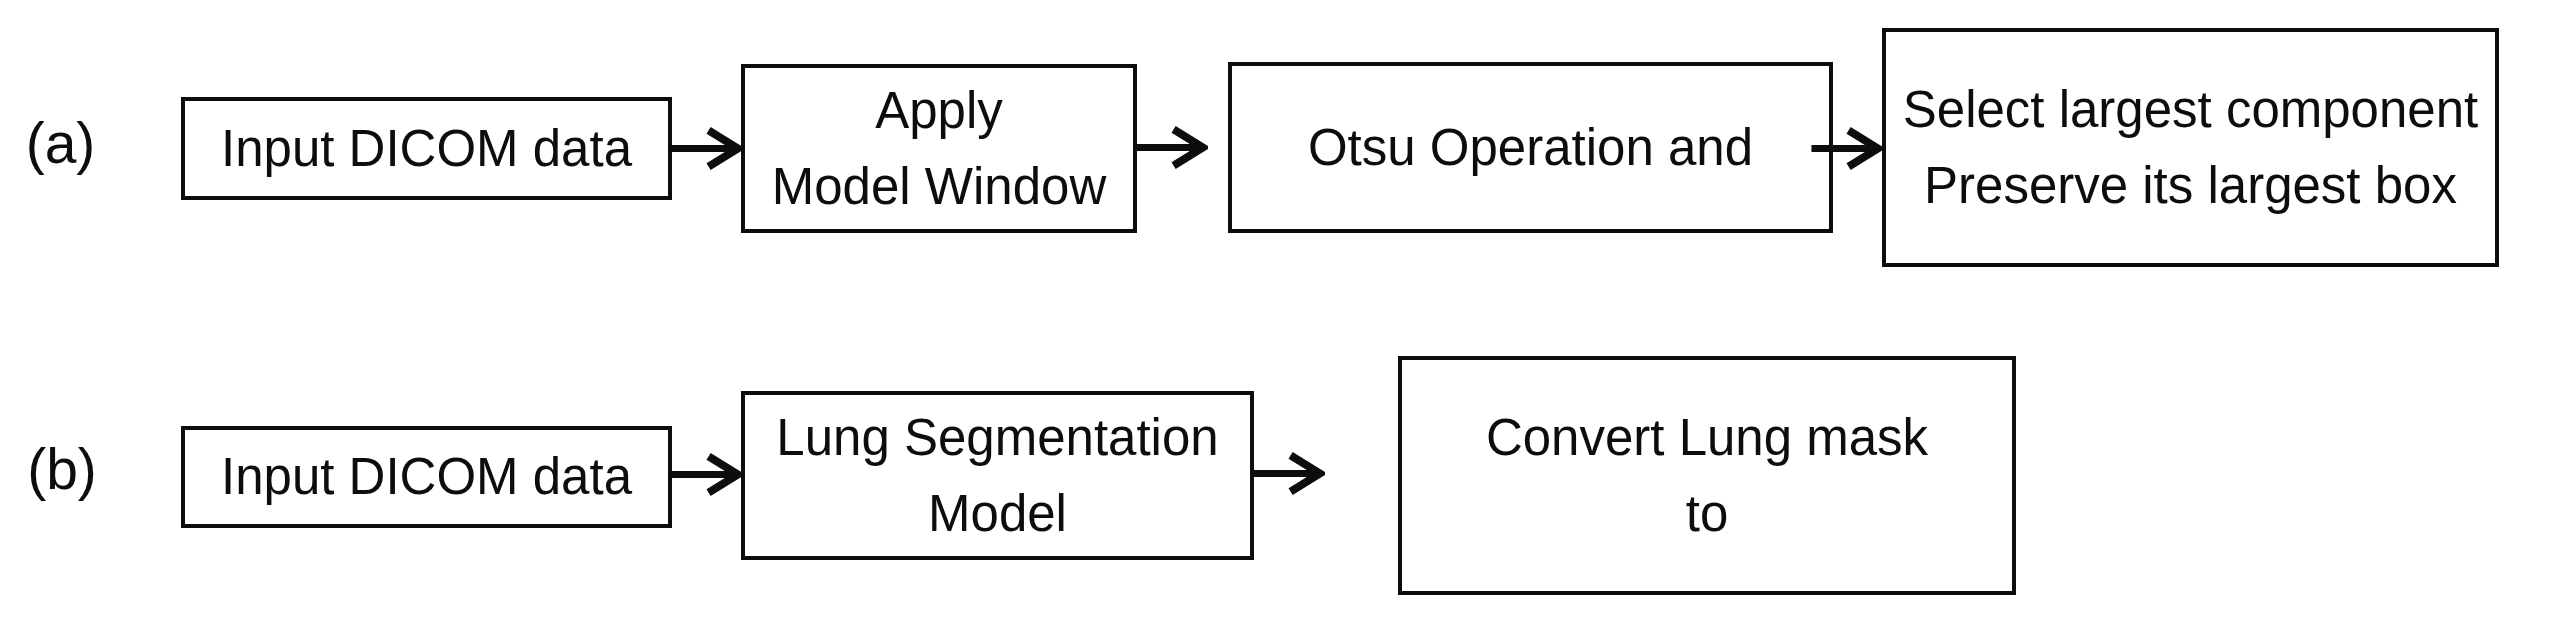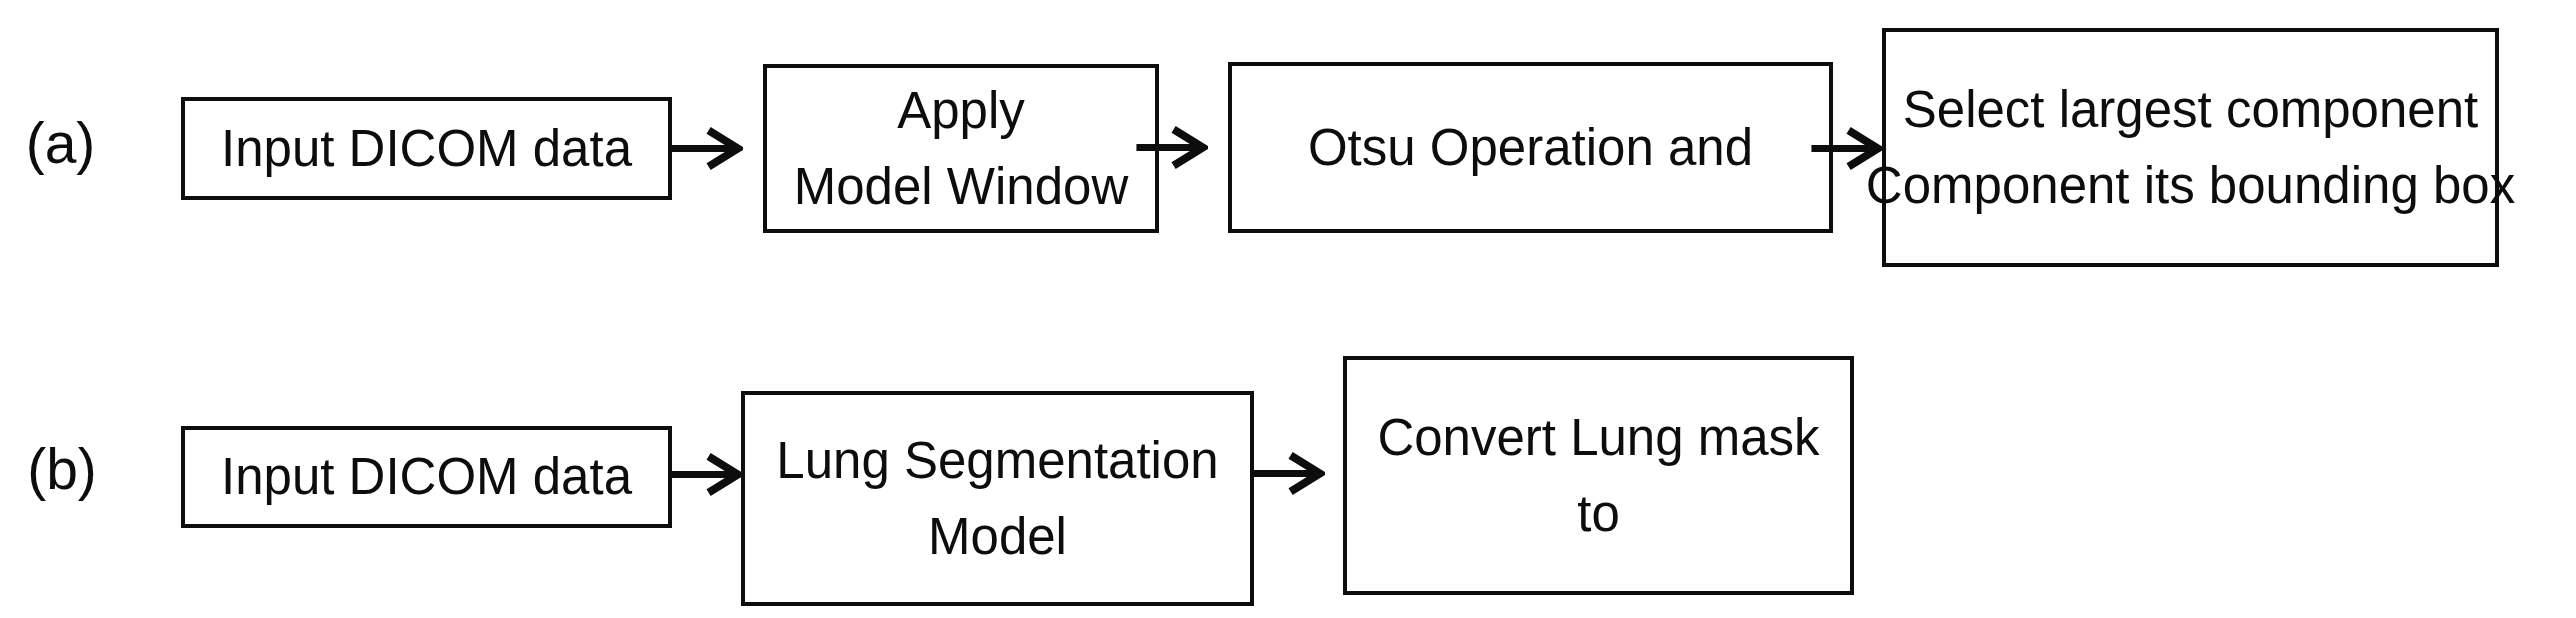--- a/index.html
+++ b/index.html
@@ -59,21 +59,21 @@
     <span class="ln">Input DICOM data</span>
   </div>
 
   <div class="flow-arrow" style="left:671px; top:124px;">
     <svg viewBox="0 0 90 62" xmlns="http://www.w3.org/2000/svg">
       <line x1="0" y1="31" x2="78" y2="31" stroke="#0d0d0d" stroke-width="9"></line>
       <polyline points="47,8 84,31 47,54" fill="none" stroke="#0d0d0d" stroke-width="10"></polyline>
     </svg>
   </div>
 
-  <div class="flow-box" style="left:741px; top:64px; width:396px; height:169px;margin-left:22px;">
+  <div class="flow-box" style="left:741px; top:64px; width:396px; height:169px;">
     <span class="ln">Apply</span>
     <span class="ln">Model Window</span>
   </div>
 
   <div class="flow-arrow" style="left:1136px; top:123px;">
     <svg viewBox="0 0 90 62" xmlns="http://www.w3.org/2000/svg">
       <line x1="0" y1="31" x2="78" y2="31" stroke="#0d0d0d" stroke-width="9"></line>
       <polyline points="47,8 84,31 47,54" fill="none" stroke="#0d0d0d" stroke-width="10"></polyline>
     </svg>
   </div>
@@ -84,47 +84,47 @@
 
   <div class="flow-arrow" style="left:1811px; top:124px;">
     <svg viewBox="0 0 90 62" xmlns="http://www.w3.org/2000/svg">
       <line x1="0" y1="31" x2="78" y2="31" stroke="#0d0d0d" stroke-width="9"></line>
       <polyline points="47,8 84,31 47,54" fill="none" stroke="#0d0d0d" stroke-width="10"></polyline>
     </svg>
   </div>
 
   <div class="flow-box" style="left:1882px; top:28px; width:617px; height:239px;">
     <span class="ln">Select largest component</span>
-    <span class="ln">Component its bounding box</span>
+    <span class="ln">Preserve its largest box</span>
   </div>
 
   <div class="row-label" style="left:17.5px; top:431px; width:89px;">(b)</div>
 
   <div class="flow-box" style="left:181px; top:426px; width:491px; height:102px;">
     <span class="ln">Input DICOM data</span>
   </div>
 
   <div class="flow-arrow" style="left:671px; top:450px;">
     <svg viewBox="0 0 90 62" xmlns="http://www.w3.org/2000/svg">
       <line x1="0" y1="31" x2="78" y2="31" stroke="#0d0d0d" stroke-width="9"></line>
       <polyline points="47,8 84,31 47,54" fill="none" stroke="#0d0d0d" stroke-width="10"></polyline>
     </svg>
   </div>
 
-  <div class="flow-box" style="left:741px; top:391px; width:513px; height:215px;">
+  <div class="flow-box" style="left:741px; top:391px; width:513px; height:169px;">
     <span class="ln">Lung Segmentation</span>
     <span class="ln">Model</span>
   </div>
 
   <div class="flow-arrow" style="left:1253px; top:449px;">
     <svg viewBox="0 0 90 62" xmlns="http://www.w3.org/2000/svg">
       <line x1="0" y1="31" x2="78" y2="31" stroke="#0d0d0d" stroke-width="9"></line>
       <polyline points="47,8 84,31 47,54" fill="none" stroke="#0d0d0d" stroke-width="10"></polyline>
     </svg>
   </div>
 
-  <div class="flow-box" style="left:1343px; top:356px; width:511px; height:239px;">
+  <div class="flow-box" style="left:1398px; top:356px; width:618px; height:239px;">
     <span class="ln">Convert Lung mask</span>
     <span class="ln">to</span>
   </div>
 
 </div>
 
 
 </body></html>

